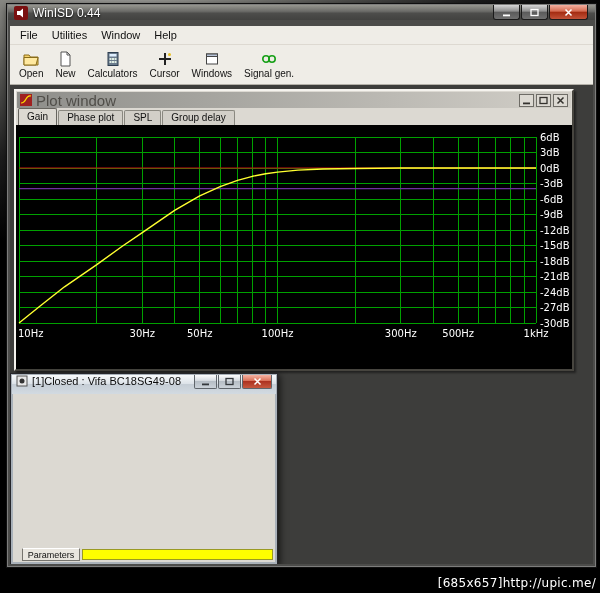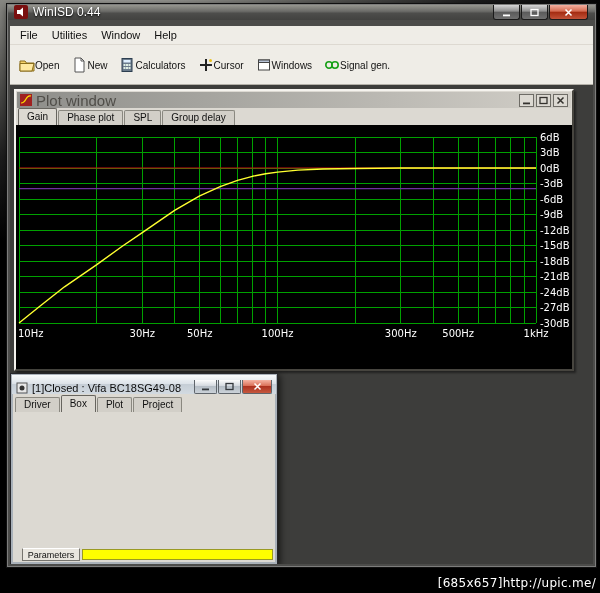--- a/index.html
+++ b/index.html
@@ -7,35 +7,35 @@
     font-family:"Liberation Sans",sans-serif;background:#000;}
   .desktop::before{content:"";position:absolute;inset:0;
     background:radial-gradient(ellipse 520px 300px at 110px -50px,#c0c0be 0%,#94948f 22%,#5a5a57 45%,#1e1e1e 72%,#000 100%);}
 
   
   .main-window{position:absolute;left:6px;top:3px;width:589px;height:563px;
     background:#4c4c4a;border:1px solid #101010;
     box-shadow:inset 0 0 0 1px rgba(255,255,255,.28),2px 3px 9px rgba(0,0,0,.75);}
   .main-titlebar{position:absolute;left:1px;right:1px;top:1px;height:15px;
     background:linear-gradient(#96968f,#6b6b68 42%,#4d4d4b 55%,#424240);
-    display:flex;padding:0 6px;}
+    display:flex;align-items:center;padding:0 6px;}
   .main-title{color:#fff;font-size:12px;text-shadow:0 1px 2px #000;margin-left:5px;}
   .main-controls{position:absolute;right:7px;top:0;display:flex;}
   .aero-btn{width:27px;height:15px;margin-left:1px;border:1px solid #1a1a1a;border-top:none;
     border-radius:0 0 3px 3px;color:#fff;
     background:linear-gradient(#d6d6d6 0%,#8d8d8d 45%,#5a5a5a 50%,#707070);
     display:flex;align-items:center;justify-content:center;box-sizing:border-box;}
   .aero-btn.close{width:39px;background:linear-gradient(#f4b0a0 0%,#d46a50 45%,#a32a10 50%,#c25238);}
 
   .client{position:absolute;left:3px;right:3px;top:22px;bottom:3px;background:#efede7;
     display:flex;flex-direction:column;}
   .menubar{height:18px;display:flex;align-items:center;padding-left:3px;border-bottom:1px solid #ddd9d1;}
   .menu-item{font-size:11px;color:#111;padding:6px 7px;line-height:18px;cursor:default;}
   .toolbar{height:37px;display:flex;align-items:stretch;padding:1px 3px;border-bottom:1px solid #b3b0a8;}
-  .tool-button{display:flex;flex-direction:row;align-items:center;justify-content:center;
+  .tool-button{display:flex;flex-direction:column;align-items:center;justify-content:center;
     padding:1px 6px;margin:1px 0;}
   .tool-icon{height:16px;display:block;}
   .tool-label{font-size:10px;color:#111;margin-top:1px;white-space:nowrap;}
   .mdi{flex:1;position:relative;background:#3d3d3b;overflow:hidden;}
 
   
   .plot-window{position:absolute;left:4px;top:4px;width:560px;height:282px;background:#dcd9d2;
     border:2px solid;border-color:#f5f3ee #47453f #47453f #f5f3ee;box-shadow:2px 2px 2px rgba(0,0,0,.45);
     box-sizing:border-box;display:flex;flex-direction:column;}
   .plot-titlebar{height:16px;margin:1px 1px 0 1px;background:linear-gradient(90deg,#8e8e8a,#d2cfc8);
@@ -53,21 +53,21 @@
   .sp{height:12px;border:1px solid;border-color:#8a8880 #fff #fff #8a8880;background:#dcd9d2;box-sizing:content-box;}
   .sp.s1{width:60px;}.sp.s2{width:62px;}
   .sp.s3{flex:1;display:flex;align-items:center;}
   .sp.s3 span{font-size:11px;color:#111;padding-left:4px;white-space:nowrap;}
 
   
   .box-window{position:absolute;left:0px;top:288px;width:268px;height:192px;background:#dcd9d2;
     border:1px solid #26262a;box-shadow:inset 0 0 0 2px #a9b1b9,2px 2px 7px rgba(0,0,0,.65);box-sizing:border-box;}
   .box-titlebar{position:absolute;left:1px;right:1px;top:1px;height:19px;
     background:linear-gradient(#f8fafb,#dde3e9 45%,#c6ced6 50%,#d2dae1);
-    display:flex;align-items:flex-end;padding:0 4px;}
+    display:flex;align-items:flex-start;padding:0 4px;}
   .box-title{font-size:11px;color:#0c0c0c;margin-left:4px;flex:1;white-space:nowrap;overflow:hidden;}
   .box-controls{display:flex;}
   .aero-sm{width:23px;height:14px;margin-left:1px;border:1px solid #5f656b;border-top:none;
     border-radius:0 0 2px 2px;color:#34383c;box-sizing:border-box;
     background:linear-gradient(#fdfdfd,#d4d9df 45%,#b6bec6 50%,#cbd2d9);
     display:flex;align-items:center;justify-content:center;}
   .aero-sm.close{width:30px;color:#fff;background:linear-gradient(#f6b4a4 0%,#da7058 45%,#ad3220 50%,#c6583e);}
   .box-tabbar{position:absolute;left:4px;top:22px;height:16px;display:flex;align-items:flex-end;}
   .box-page{position:absolute;left:3px;right:3px;top:37px;height:132px;background:#dcd9d2;
     border:1px solid;border-color:#f5f3ee #84827c #84827c #f5f3ee;}
@@ -305,26 +305,20 @@
                     <rect x="1" y="1.5" width="7" height="6" fill="none" stroke="currentColor" stroke-width="1.3"></rect>
                   </svg>
                 </div>
               <div class="aero-sm close">
                   <svg width="9" height="9" viewBox="0 0 9 9">
                     <path d="M1.5 1.5 L7.5 7.5 M7.5 1.5 L1.5 7.5" stroke="currentColor" stroke-width="1.5"></path>
                   </svg>
                 </div>
             </div>
           </div>
-          <div class="box-tabbar" id="box-tabs">
-              <div class="tab">Driver</div>
-              <div class="tab active">Box</div>
-              <div class="tab">Plot</div>
-              <div class="tab">Project</div>
-            </div>
           <div class="bottom-strip">
             <div class="params-tab">Parameters</div>
             <div class="accent-bar" style="background: rgb(255, 255, 0);"></div>
           </div>
         </div>
 
       </div>
     </div>
   </div>
 

